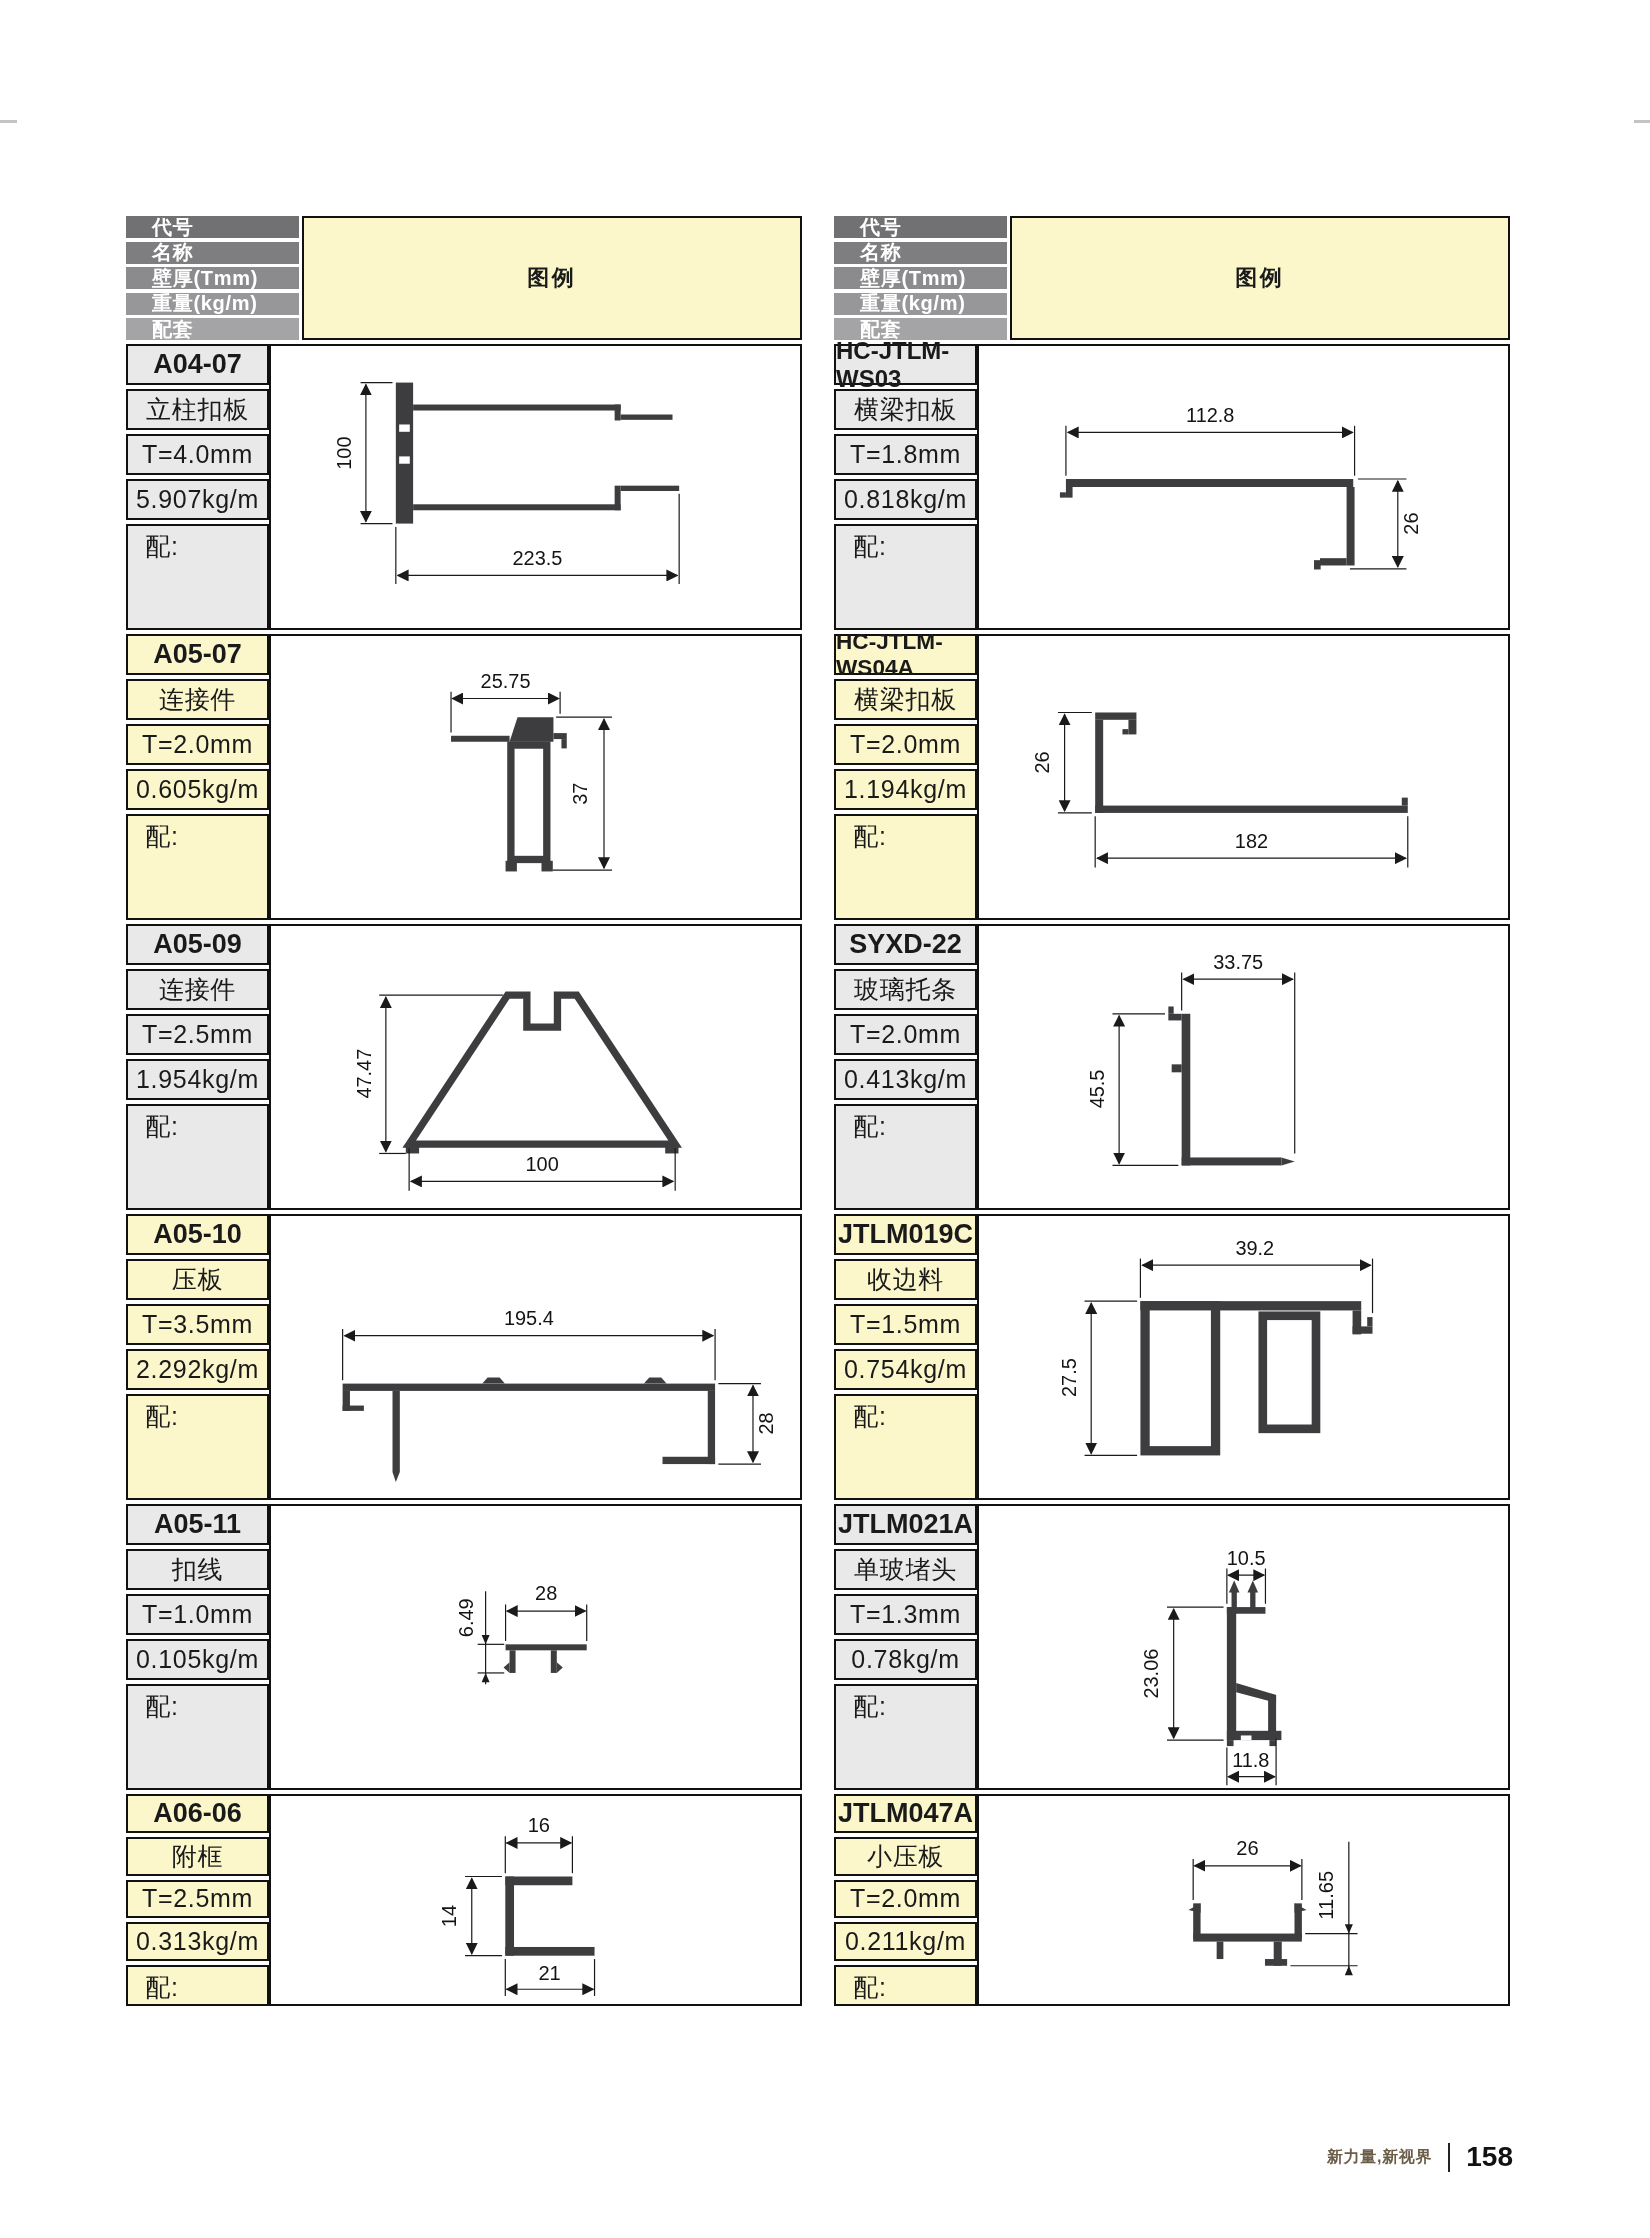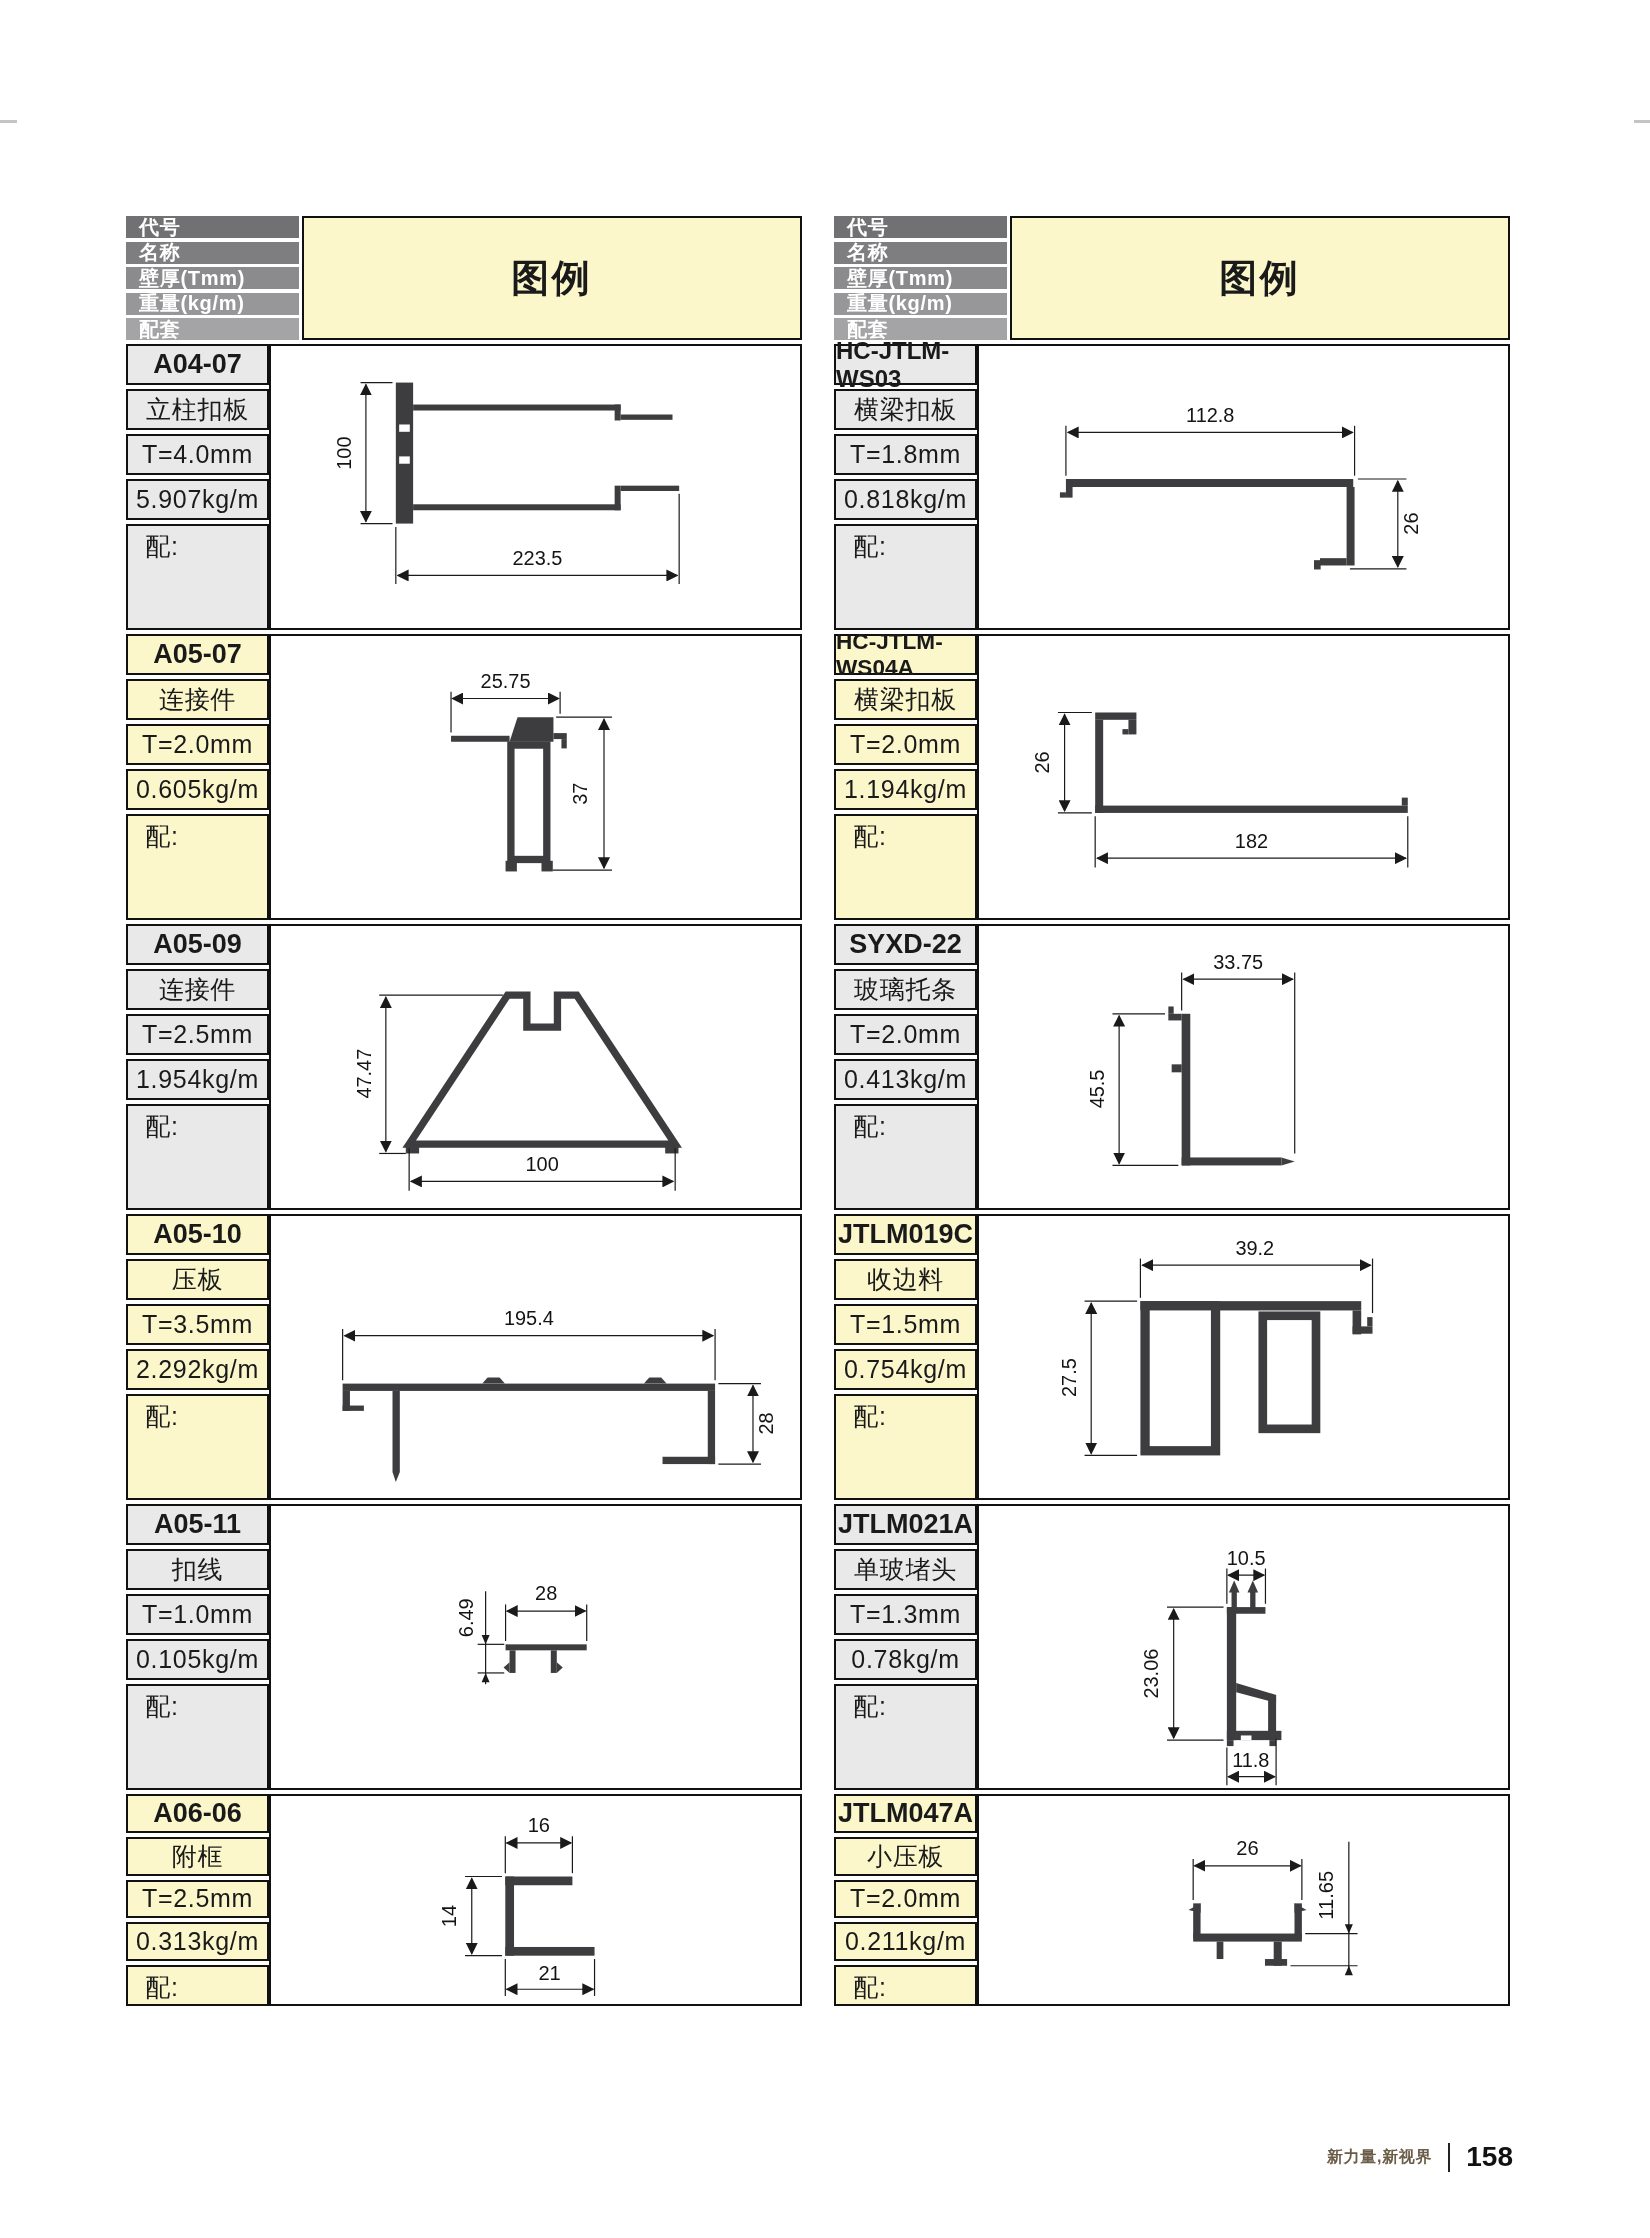--- a/index.html
+++ b/index.html
@@ -9,27 +9,27 @@
     overflow:hidden;
   }
   *{box-sizing:border-box;}
   .cropmark{position:absolute;background:#c4c4c4;}
   
   .ptable{position:absolute;top:216px;width:676px;}
   .ptable.left{left:126px;}
   .ptable.right{left:834px;}
   .header-row{display:flex;height:124px;}
   .header-labels{width:173px;display:flex;flex-direction:column;justify-content:space-between;}
-  .hbar{height:22px;color:#ffffff;font-weight:bold;font-size:20px;display:flex;align-items:center;padding-left:13px;letter-spacing:0.7px;}
+  .hbar{height:22px;color:#ffffff;font-weight:bold;font-size:20px;display:flex;align-items:center;padding-left:26px;letter-spacing:0.7px;}
   .hbar.g0{background:#717174;}
   .hbar.g1{background:#7e7e81;}
   .hbar.g2{background:#8b8b8e;}
   .hbar.g3{background:#97979a;}
   .hbar.g4{background:#a4a4a7;text-align:center;}
-  .legend-cell{flex:1;margin-left:2.7px;border:2px solid #111;background:#fbf7cb;display:flex;align-items:center;justify-content:center;font-size:38px;font-weight:bold;letter-spacing:2.7px;}
+  .legend-cell{flex:1;margin-left:2.7px;border:2px solid #111;background:#fbf7cb;display:flex;align-items:center;justify-content:center;font-size:22px;font-weight:bold;letter-spacing:2.7px;}
   .block{display:flex;margin-top:4px;}
   .block-labels{width:143px;display:flex;flex-direction:column;gap:4px;}
   .lcell{border:2px solid #111;height:41px;display:flex;align-items:center;justify-content:center;font-size:25px;letter-spacing:0.7px;}
   .lcell.code{font-weight:bold;font-size:27px;letter-spacing:0;}
   .lcell.match{flex:1;align-items:flex-start;justify-content:flex-start;padding:4px 0 0 17.3px;}
   .block.rowgray  .lcell{background:#e9e9ea;}
   .block.rowyellow .lcell{background:#fbf7cb;}
   .dcell{flex:1;margin-left:0;border:2px solid #111;background:#ffffff;position:relative;display:flex;align-items:center;justify-content:center;}
   .dcell svg{width:100%;height:100%;display:block;}
   

